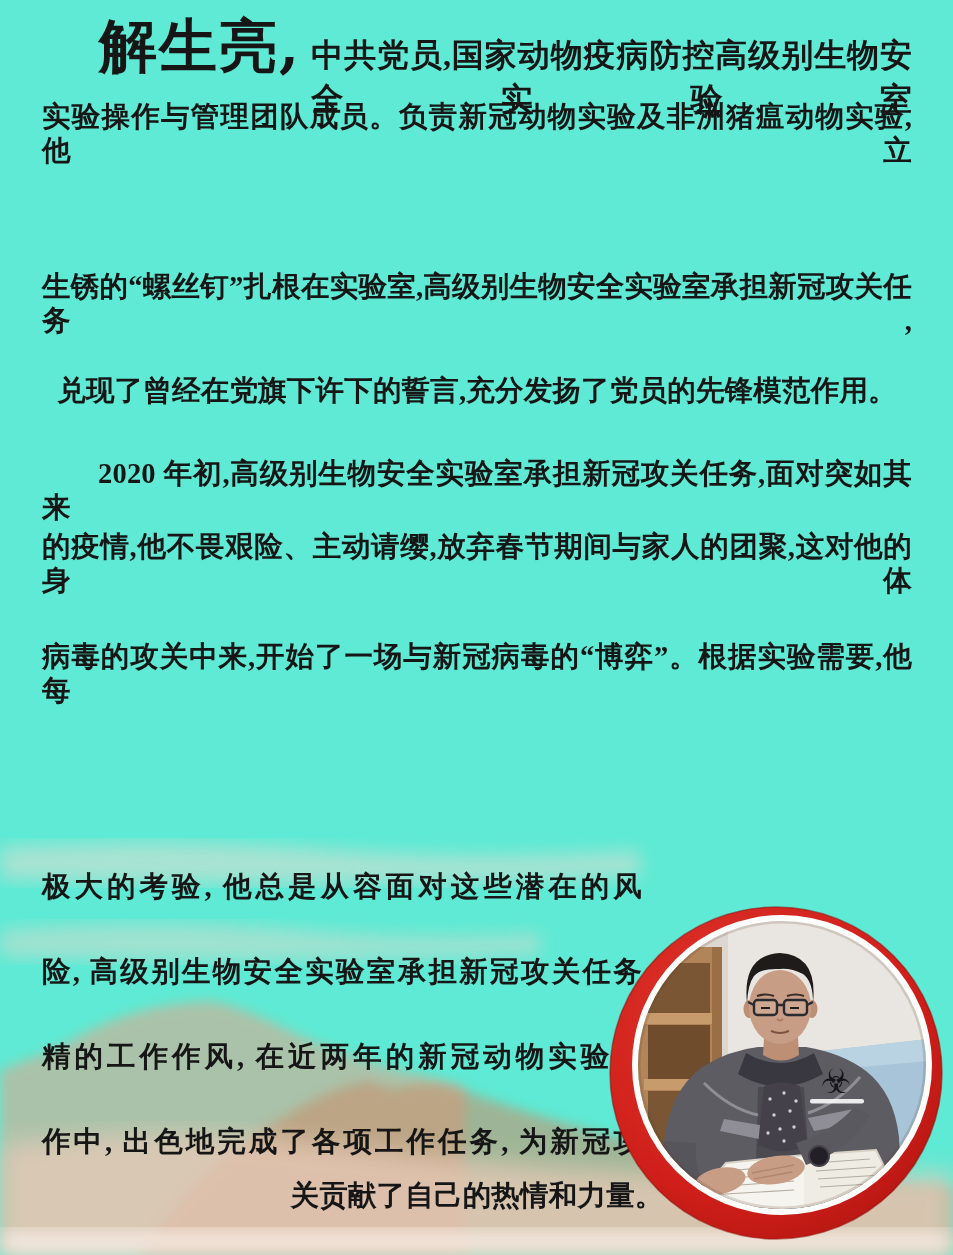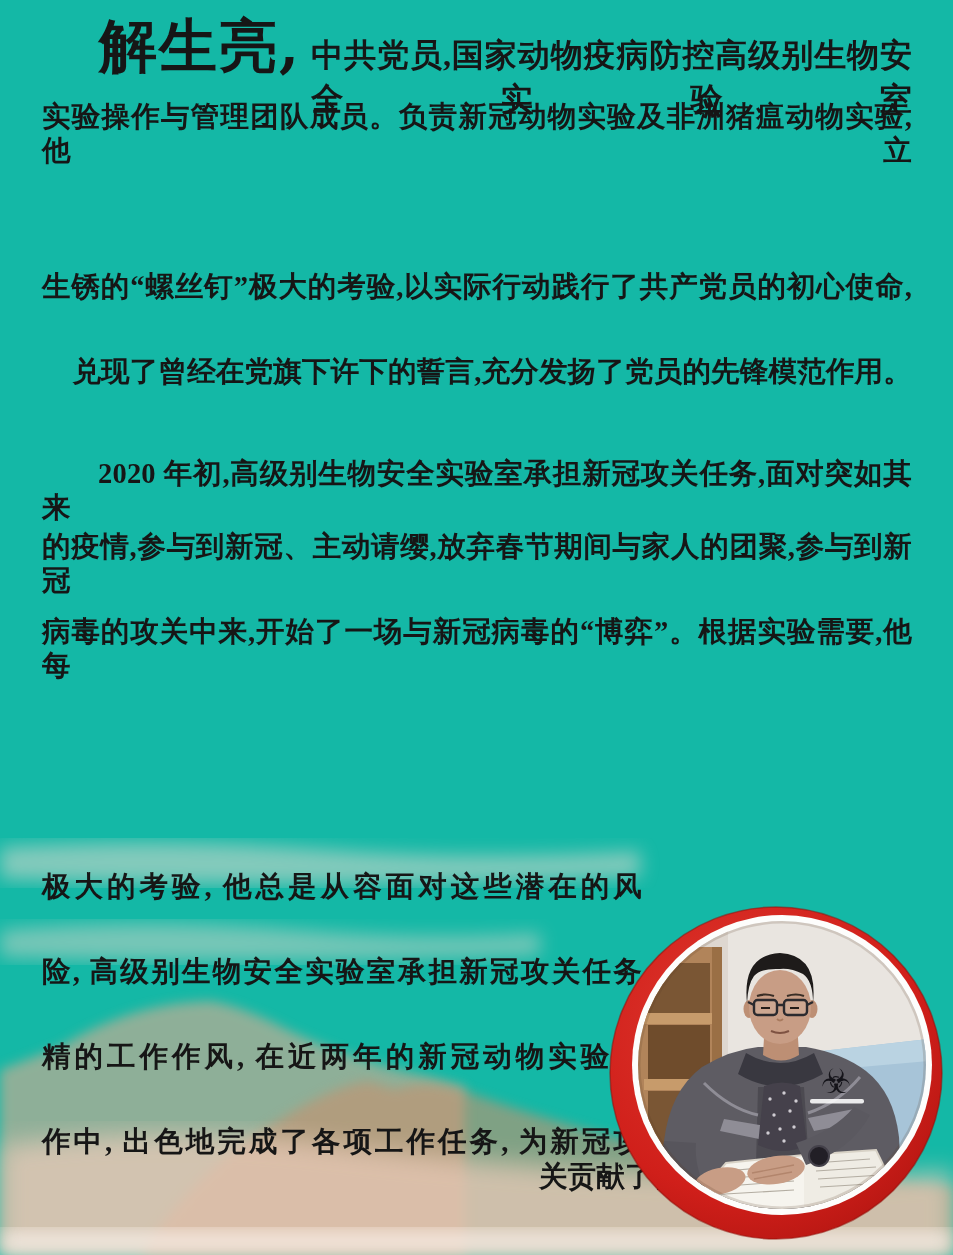--- a/index.html
+++ b/index.html
@@ -1,29 +1,29 @@
 <!DOCTYPE html>
 <html><head>
 <meta charset="utf-8">
 <style>
   html,body { margin:0; padding:0; background:#ffffff; }
   .page {
     position:relative; width:953px; height:1255px; overflow:hidden;
-    background:#14b8a6;
+    background:#5eead4;
     font-family:"Liberation Serif","DejaVu Serif",serif;
     color:#161616;
   }
   .mountains { position:absolute; left:0; top:835px; width:953px; height:420px; }
   .l {
     position:absolute; left:42px; width:870px;
     font-size:28.5px; font-weight:700; line-height:1.2; letter-spacing:.2px;
   }
   .full  { text-align:justify; text-align-last:justify; }
   .short { width:600px; text-align:justify; text-align-last:justify; }
-  .end   { text-align:right; }
+  .end   { text-align:center;margin-top:19px; }
   .indent{ text-indent:56px;margin-top:12px; }
   .l1 {
     position:absolute; left:99px; top:8px; width:813px;
     display:flex; align-items:baseline;
   }
   .name {
     font-size:58px; font-weight:900; letter-spacing:2px; margin-right:10px;
     font-family:"DejaVu Serif","Liberation Serif",serif; white-space:nowrap;
   }
   .l1rest {
@@ -55,26 +55,26 @@
     <path d="M140,420 Q200,330 280,285 Q330,252 368,246 L395,254 Q430,242 470,258 Q560,290 680,318 Q800,342 953,352 L953,420 L140,420 Z" fill="#c7926e" opacity="0.6" filter="url(#b6)"></path>
     <path d="M0,310 Q160,288 320,308 Q520,334 720,340 Q860,344 953,336 L953,420 L0,420 Z" fill="#e9cab8" opacity="0.75" filter="url(#b12)"></path>
     <rect x="0" y="395" width="953" height="25" fill="#f9efe8" opacity="0.8" filter="url(#b9)"></rect>
   </svg>
 
   <div class="l1">
     <span class="name">解生亮,</span>
     <span class="l1rest">中共党员,国家动物疫病防控高级别生物安全实验室</span>
   </div>
   <div class="l full" style="top:100px">实验操作与管理团队成员。负责新冠动物实验及非洲猪瘟动物实验, 他立</div>
-  <div class="l full" style="top:270px">生锈的“螺丝钉”极大的考验,以实际行动践行了共产党员的初心使命,</div>
+  <div class="l full" style="top:270px">生锈的“螺丝钉”扎根在实验室,高级别生物安全实验室承担新冠攻关任务,</div>
   <div class="l end" style="top:355px">兑现了曾经在党旗下许下的誓言,充分发扬了党员的先锋模范作用。</div>
 
   <div class="l full indent" style="top:445px">2020 年初,高级别生物安全实验室承担新冠攻关任务,面对突如其来</div>
-  <div class="l full" style="top:530px">的疫情,参与到新冠、主动请缨,放弃春节期间与家人的团聚,参与到新冠</div>
-  <div class="l full" style="top:615px">病毒的攻关中来,开始了一场与新冠病毒的“博弈”。根据实验需要,他每</div>
+  <div class="l full" style="top:530px">的疫情,他不畏艰险、主动请缨,放弃春节期间与家人的团聚,这对他的身体</div>
+  <div class="l full" style="top:640px">病毒的攻关中来,开始了一场与新冠病毒的“博弈”。根据实验需要,他每</div>
   <div class="l short" style="top:870px">极大的考验, 他总是从容面对这些潜在的风</div>
   <div class="l short" style="top:955px">险, 高级别生物安全实验室承担新冠攻关任务</div>
   <div class="l short" style="top:1040px">精的工作作风, 在近两年的新冠动物实验操</div>
   <div class="l short" style="top:1125px">作中, 出色地完成了各项工作任务, 为新冠攻</div>
   <div class="l end" style="top:1160px">关贡献了自己的热情和力量。</div>
 
   <div class="photo">
     <svg viewBox="0 0 340 340" width="340" height="340" aria-hidden="true">
       <defs>
         <clipPath id="pc">

